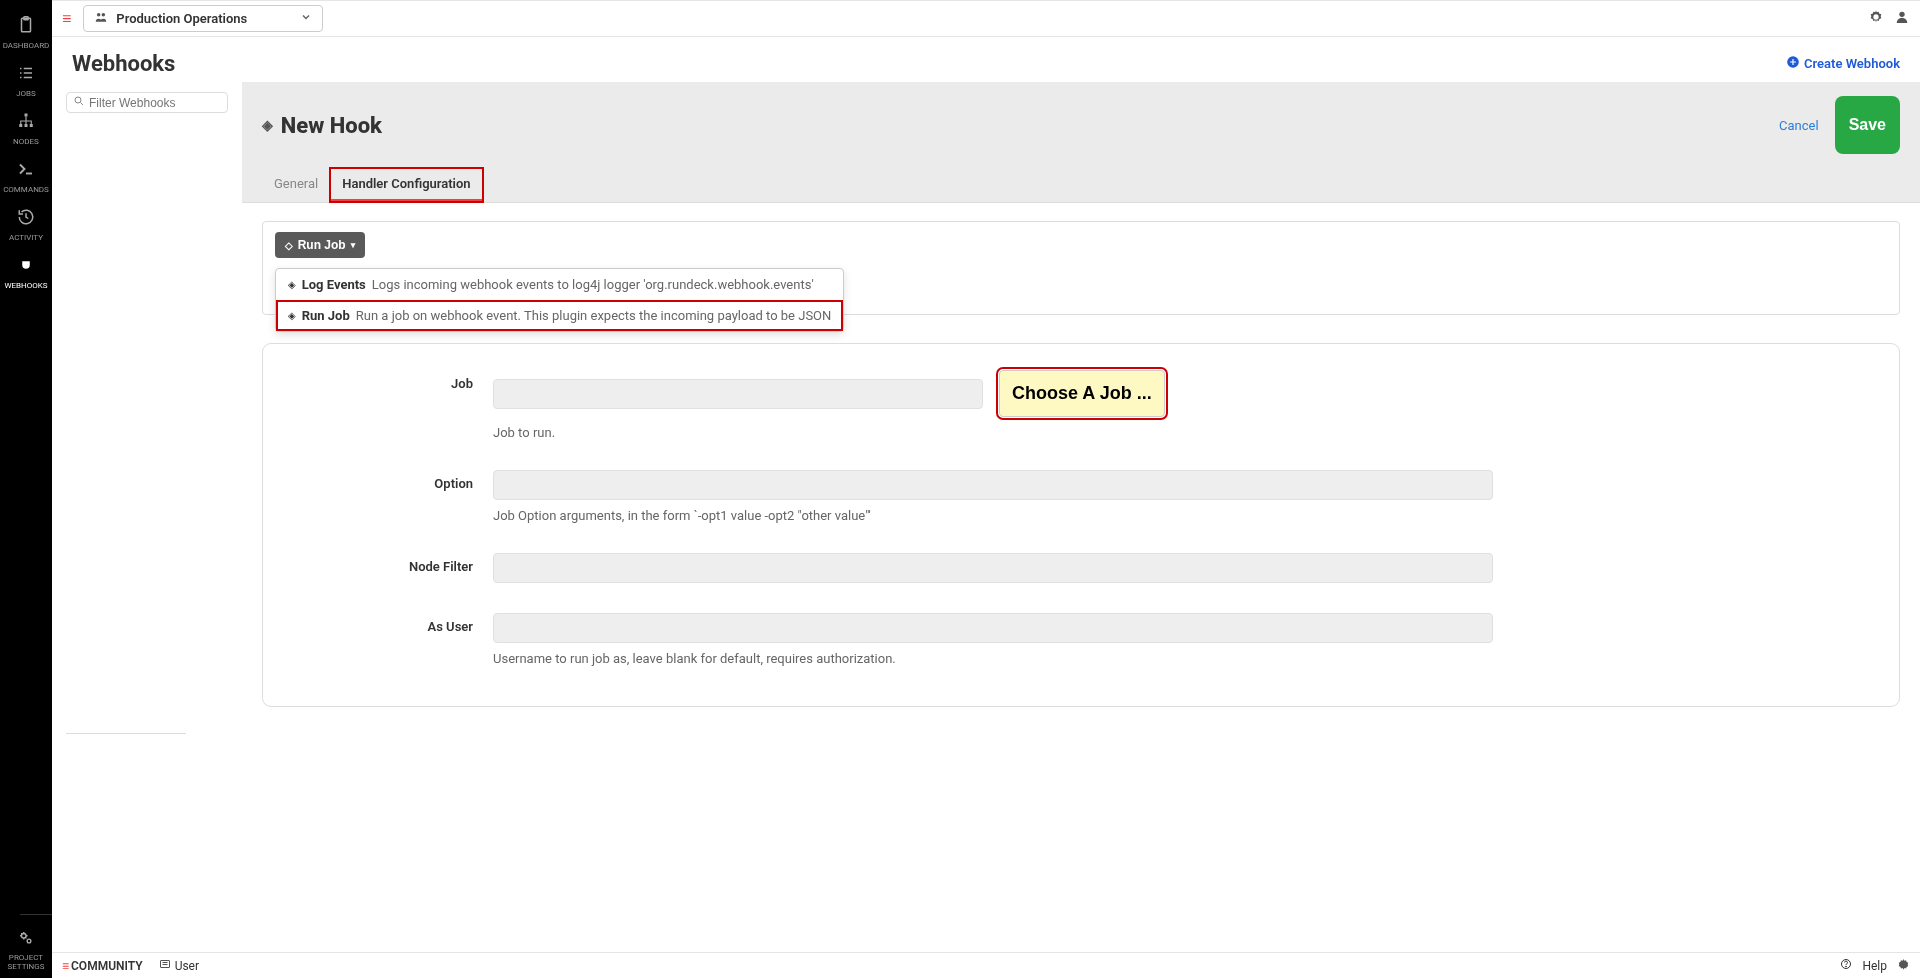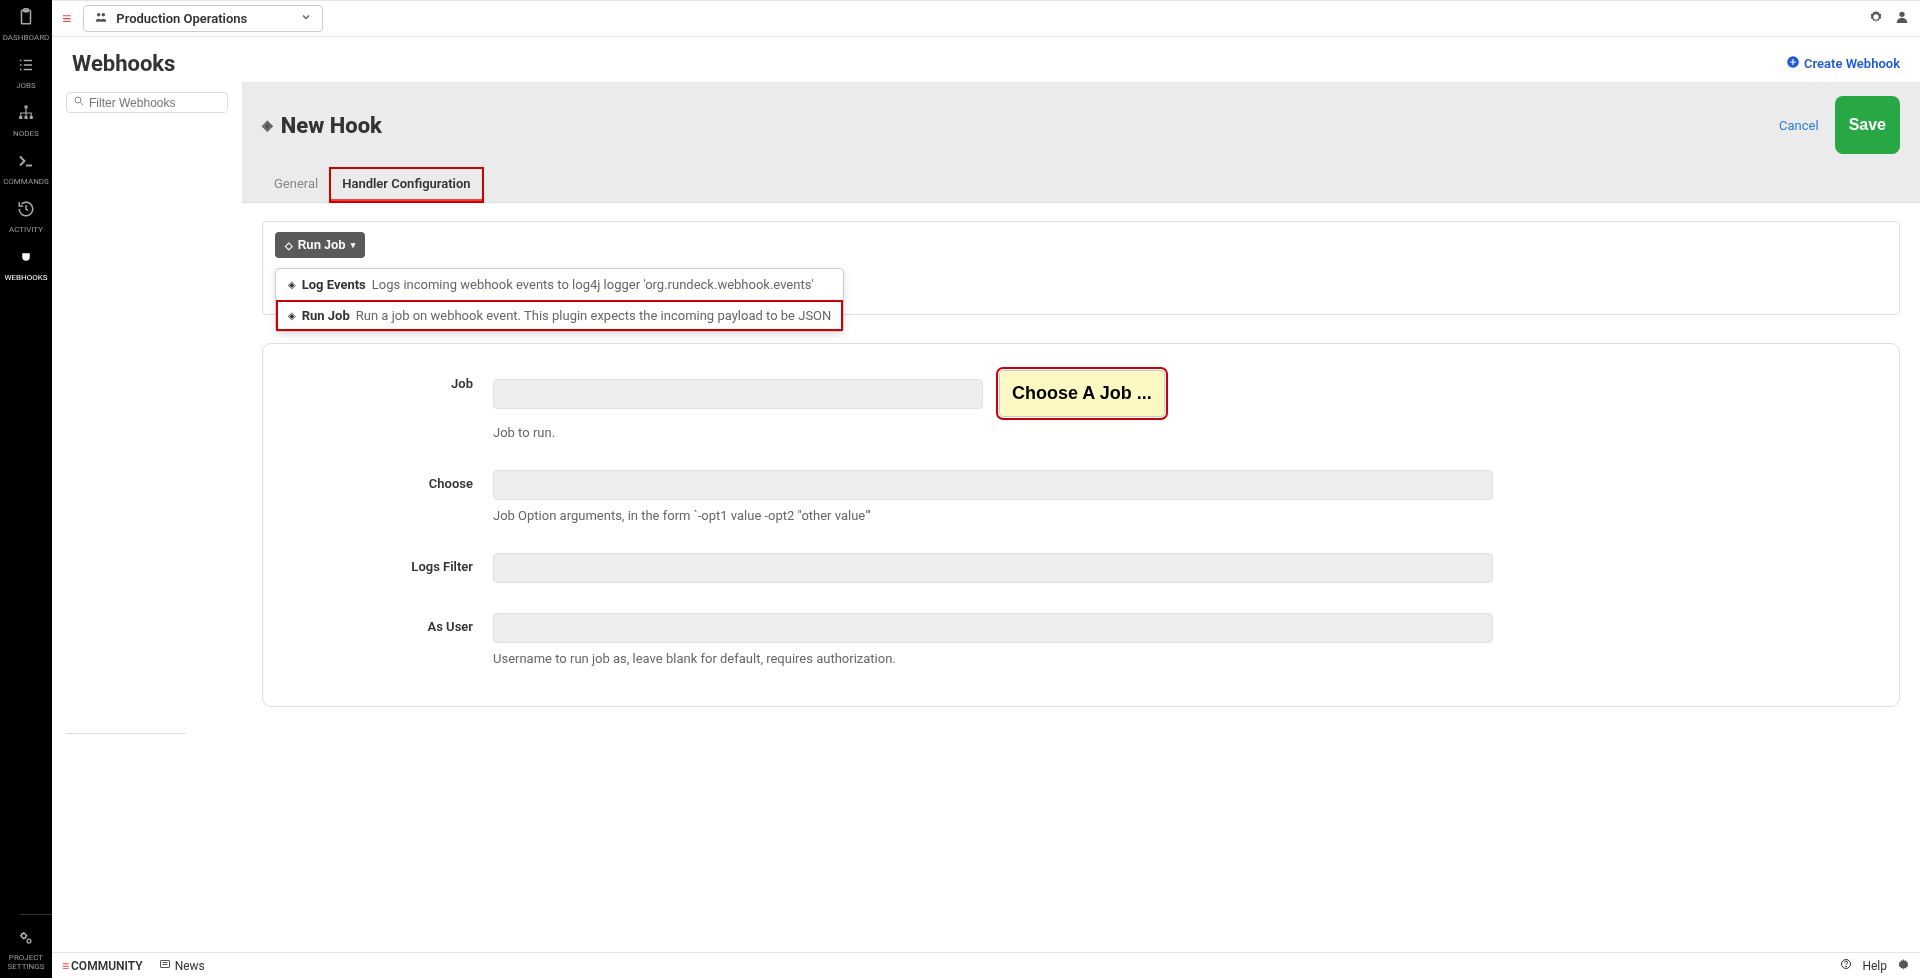--- a/index.html
+++ b/index.html
@@ -1,21 +1,21 @@
 <!DOCTYPE html>
 <html><head>
 <meta charset="utf-8">
 <style>
 * { margin: 0; padding: 0; box-sizing: border-box; }
 body { font-family: -apple-system, BlinkMacSystemFont, "Segoe UI", Roboto, Arial, sans-serif; font-size: 13px; color: #333; background: #fff; overflow: hidden; }
 
 .app { display: flex; height: 100vh; width: 100vw; }
 
 
-.sidebar { width: 52px; background: #000; display: flex; flex-direction: column; align-items: flex-end; padding-top: 0; flex-shrink: 0; }
+.sidebar { width: 52px; background: #000; display: flex; flex-direction: column; align-items: flex-end; padding-top: 8px; flex-shrink: 0; }
 .sidebar-item { display: flex; flex-direction: column; align-items: center; justify-content: center; width: 100%; padding: 8px 0 6px; color: #999; font-size: 8px; text-transform: uppercase; cursor: pointer; }
 .sidebar-item.active { color: #fff; }
 .sidebar-item .icon-box { font-size: 18px; margin-bottom: 3px; color: #aaa; }
 .sidebar-item.active .icon-box { color: #fff; }
 .sidebar-spacer { flex: 1; }
 .sidebar-divider { width: 32px; height: 1px; background: #333; margin: 6px 0; }
 
 
 .main { flex: 1; display: flex; flex-direction: column; min-width: 0; }
 
@@ -287,29 +287,29 @@
               <div class="field-body">
                 <div class="field-input-row">
                   <input class="field-input job-input" style="">
                   <button class="choose-btn highlighted">Choose A Job ...</button>
                 </div>
                 <div class="field-help">Job to run.</div>
               </div>
             </div>
 
             <div class="field-row">
-              <div class="field-label">Choose</div>
+              <div class="field-label">Option</div>
               <div class="field-body">
                 <input class="field-input field-input-full" style="">
                 <div class="field-help">Job Option arguments, in the form `-opt1 value -opt2 "other value"'</div>
               </div>
             </div>
 
             <div class="field-row">
-              <div class="field-label">Logs Filter</div>
+              <div class="field-label">Node Filter</div>
               <div class="field-body">
                 <input class="field-input field-input-full" style="">
               </div>
             </div>
 
             <div class="field-row" style="margin-bottom:0">
               <div class="field-label">As User</div>
               <div class="field-body">
                 <input class="field-input field-input-full" style="">
                 <div class="field-help">Username to run job as, leave blank for default, requires authorization.</div>
@@ -328,21 +328,21 @@
         <span style="font-weight:600">COMMUNITY</span>
       </div>
       <div class="footer-item">
         <span>
           <svg width="12" height="12" viewBox="0 0 24 24" fill="none" stroke="#555" stroke-width="2">
               <rect x="3" y="5" width="18" height="14" rx="1"></rect>
               <line x1="7" y1="9" x2="17" y2="9"></line>
               <line x1="7" y1="13" x2="17" y2="13"></line>
             </svg>
         </span>
-        <span>News</span>
+        <span>User</span>
       </div>
       <div class="footer-spacer"></div>
       <div class="footer-right">
         <span>
           <svg width="12" height="12" viewBox="0 0 24 24" fill="none" stroke="#333" stroke-width="2">
               <circle cx="12" cy="12" r="9"></circle>
               <path d="M9 9 a3 3 0 1 1 4 3 c-1 .5 -1 1 -1 2"></path>
               <circle cx="12" cy="17" r=".8" fill="#333"></circle>
             </svg>
         </span>

